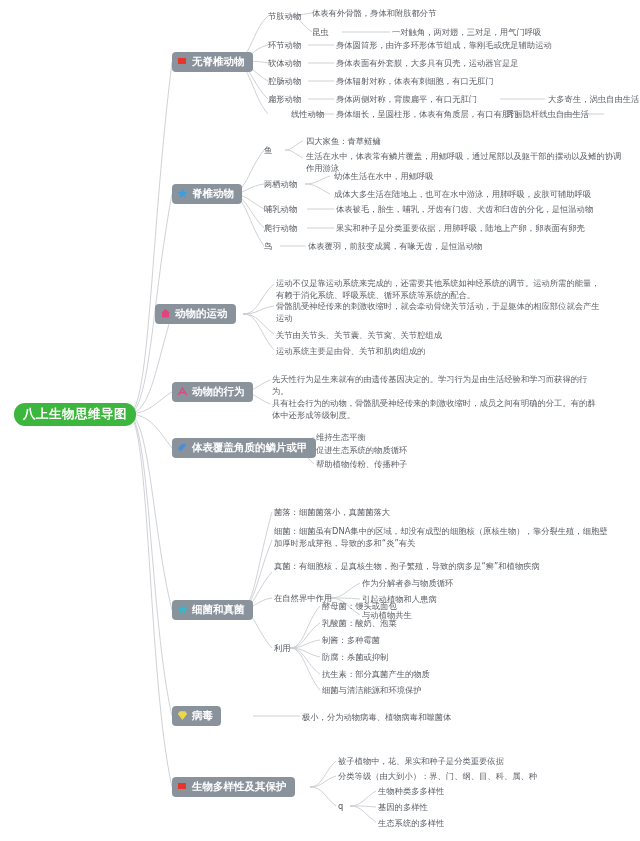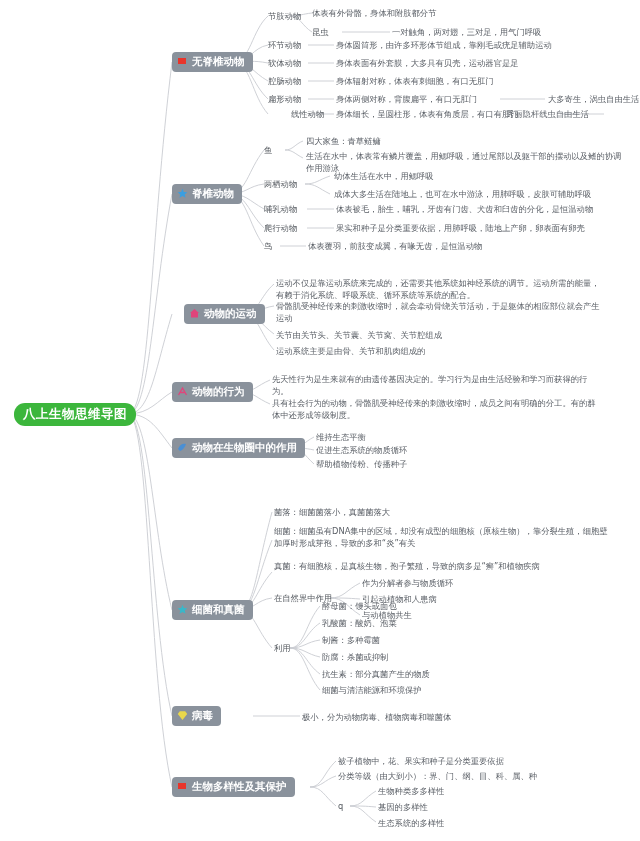--- a/index.html
+++ b/index.html
@@ -210,21 +210,21 @@
 
   <div class="node-text l2label" style="left:264px; top:203px;">哺乳动物</div>
   <div class="node-text" style="left:336px; top:203px;">体表被毛，胎生，哺乳，牙齿有门齿、犬齿和臼齿的分化，是恒温动物</div>
 
   <div class="node-text l2label" style="left:264px; top:222px;">爬行动物</div>
   <div class="node-text" style="left:336px; top:222px;">果实和种子是分类重要依据，用肺呼吸，陆地上产卵，卵表面有卵壳</div>
 
   <div class="node-text l2label" style="left:264px; top:240px;">鸟</div>
   <div class="node-text" style="left:308px; top:240px;">体表覆羽，前肢变成翼，有喙无齿，是恒温动物</div>
 
-  <div class="l1-node" style="left:184px; top:304px;">
+  <div class="l1-node" style="left:155px; top:304px;">
     <span class="ic">
       <svg width="11" height="11" viewBox="0 0 11 11">
           <path d="M5.5,1 L10,5 L9,5 L9,9.5 L2,9.5 L2,5 L1,5 Z" fill="#e0457b"></path>
         </svg>
     </span>
     <span class="lbl">动物的运动</span>
   </div>
 
   <div class="node-text wrap" style="left:276px; top:277px; width:330px;">运动不仅是靠运动系统来完成的，还需要其他系统如神经系统的调节。运动所需的能量，有赖于消化系统、呼吸系统、循环系统等系统的配合。</div>
   <div class="node-text wrap" style="left:276px; top:300px; width:330px;">骨骼肌受神经传来的刺激收缩时，就会牵动骨绕关节活动，于是躯体的相应部位就会产生运动</div>
@@ -242,21 +242,21 @@
 
   <div class="node-text wrap" style="left:272px; top:373px; width:328px;">先天性行为是生来就有的由遗传基因决定的。学习行为是由生活经验和学习而获得的行为。</div>
   <div class="node-text wrap" style="left:272px; top:397px; width:328px;">具有社会行为的动物，骨骼肌受神经传来的刺激收缩时，成员之间有明确的分工。有的群体中还形成等级制度。</div>
 
   <div class="l1-node" style="left:172px; top:438px;">
     <span class="ic">
       <svg width="11" height="11" viewBox="0 0 11 11">
           <path d="M1,7 C3,2 6,1 9,2 C8,5 6,8 3,9 Z" fill="#4a8fd4"></path>
         </svg>
     </span>
-    <span class="lbl">动物在生物圈中的作用</span>
+    <span class="lbl">体表覆盖角质的鳞片或甲</span>
   </div>
 
   <div class="node-text" style="left:316px; top:431px;">维持生态平衡</div>
   <div class="node-text" style="left:316px; top:444px;">促进生态系统的物质循环</div>
   <div class="node-text" style="left:316px; top:458px;">帮助植物传粉、传播种子</div>
 
   <div class="l1-node" style="left:172px; top:600px;">
     <span class="ic">
       <svg width="11" height="11" viewBox="0 0 11 11">
           <polygon points="5.5,0.8 6.9,4 10.3,4.2 7.7,6.4 8.5,9.8 5.5,7.9 2.5,9.8 3.3,6.4 0.7,4.2 4.1,4" fill="#3ab7c9"></polygon>

